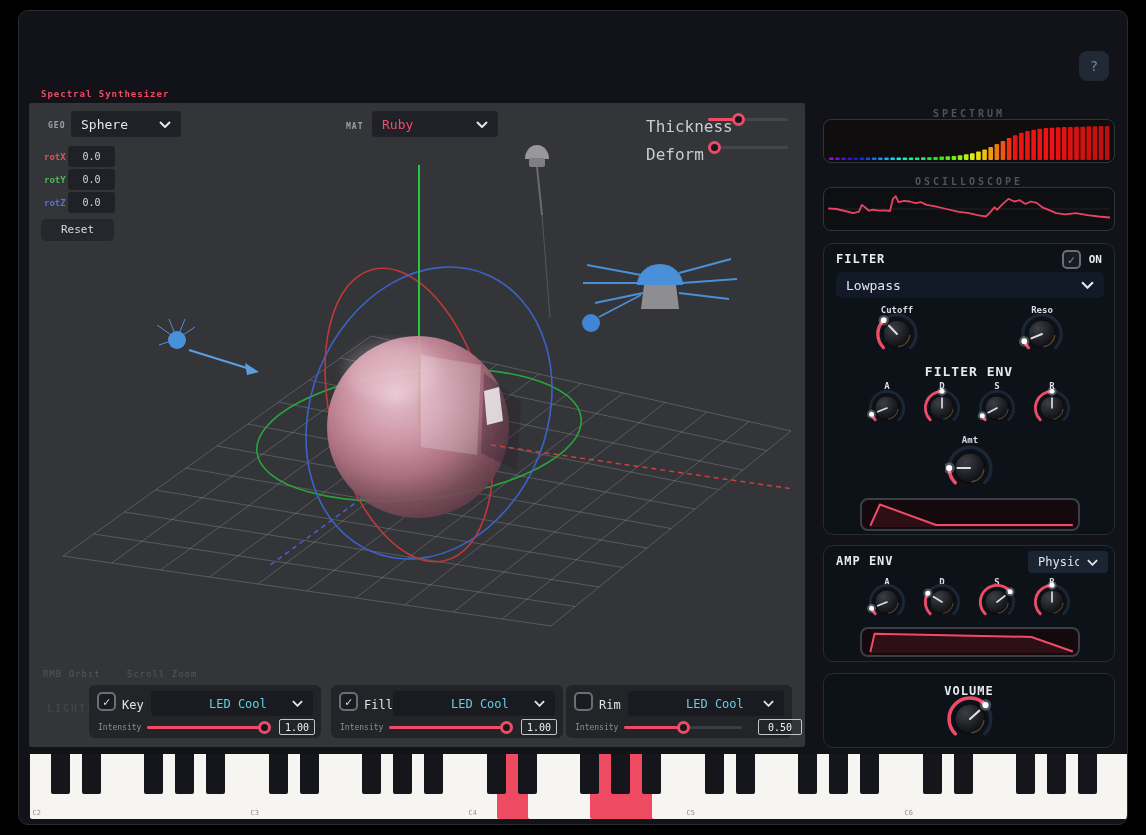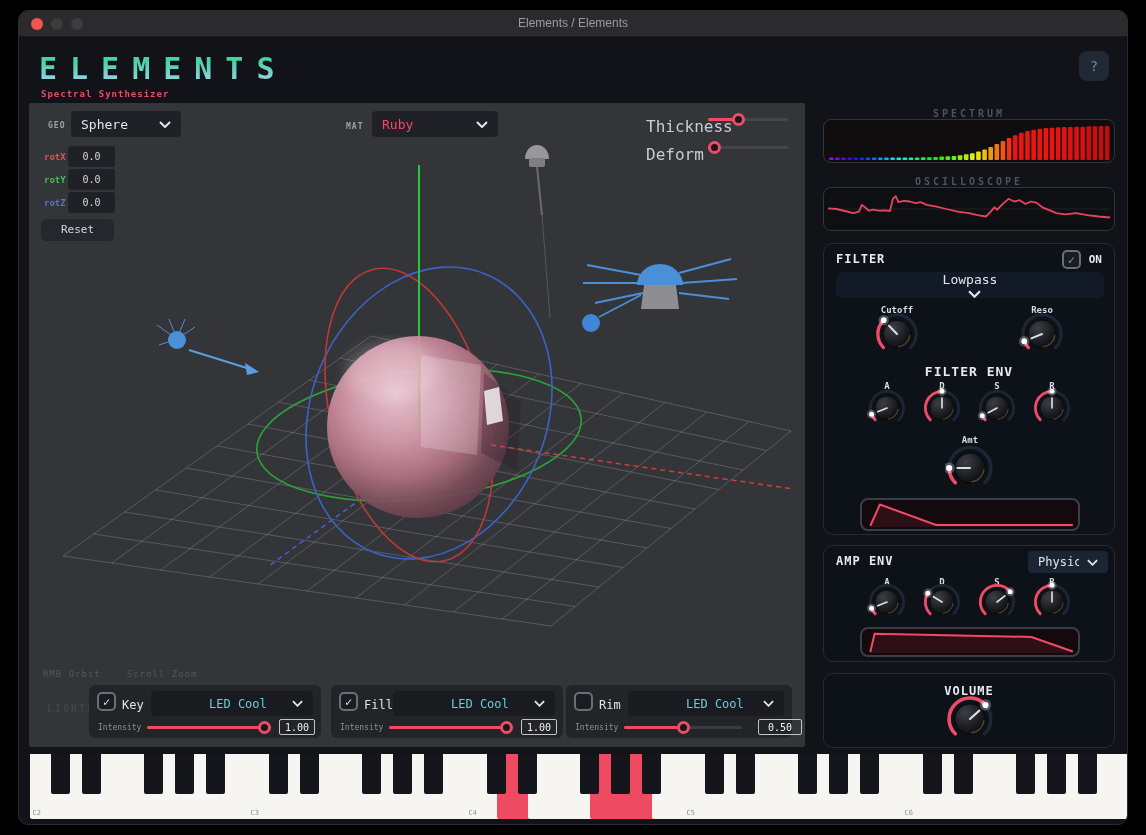--- a/index.html
+++ b/index.html
@@ -65,21 +65,21 @@
   
   .right { position:absolute; left:804px; top:92px; width:292px; height:646px; }
   .sec-title { position:absolute; width:100%; text-align:center; font-size:10px; font-weight:bold;
                letter-spacing:3px; color:#4e535c; }
   .scope-box { position:absolute; left:0; width:292px; height:44px; background:#0d0f13;
                border:1px solid #30353c; border-radius:8px; overflow:hidden; }
   .panel { position:absolute; left:0; width:292px; background:#0d1118;
            border:1px solid #272c34; border-radius:10px; }
   .panel-title { position:absolute; font-size:12px; font-weight:bold; letter-spacing:1px; color:#e8eaef; }
   .center-title { width:100%; text-align:center; left:0; }
-  .filter-dd { left:12px; top:28px; width:268px; height:26px; background:#131a27; border-radius:6px;flex-direction:column; }
+  .filter-dd { left:12px; top:28px; width:268px; height:26px; background:#131a27; border-radius:6px; }
   .knob-label { position:absolute; font-size:9px; font-weight:bold; color:#d8dce2;
                 text-align:center; transform:translateX(-50%); }
   .knob { position:absolute; transform:translate(-50%,-50%); }
   .env-box { position:absolute; left:36px; width:220px; border:2px solid #3a3f47;
              border-radius:8px; background:#14090d; overflow:hidden; }
   .amp-dd { height:22px; background:#1b2433; font-size:12px; }
   .amp-dd .dd-text { color:#dfe5ee; }
   .on-group { position:absolute; right:12px; top:6px; display:flex; align-items:center; }
   .on-label { margin-left:8px; font-size:11px; font-weight:bold; color:#e8eaef; }
   
@@ -87,28 +87,21 @@
   .wkey { position:absolute; top:0; height:65px; background:#f7f5f1; border-radius:0 0 2px 2px;padding-left:42px; }
   .wkey.pressed { background:#ee4b63; }
   .wkey .klabel { position:absolute; left:3px; bottom:2px; font-size:7px; color:#8c9096; }
   .bkey { position:absolute; top:0; height:40px; background:#14161c; border-radius:0 0 2px 2px; z-index:2; }
 </style>
 </head>
 <body>
 
 <div class="window">
 
-  <div class="titlebar">
-    <div class="tl red"></div>
-    <div class="tl yel"></div>
-    <div class="tl grn"></div>
-    <div class="tb-title">Elements / Elements</div>
-  </div>
-
-  <div class="logo">ELEMENTS</div>
+
   <div class="subtitle">Spectral Synthesizer</div>
   <div class="help-btn">?</div>
 
   <div class="viewport">
 
     <svg id="scene" width="776" height="644" viewBox="0 0 776 644" style="position:absolute;left:0;top:0">
       <defs>
         <radialGradient id="sphg" cx="38%" cy="32%" r="75%">
           <stop offset="0" stop-color="#f2cdd9"></stop>
             <stop offset="0.35" stop-color="#d89cae"></stop>

